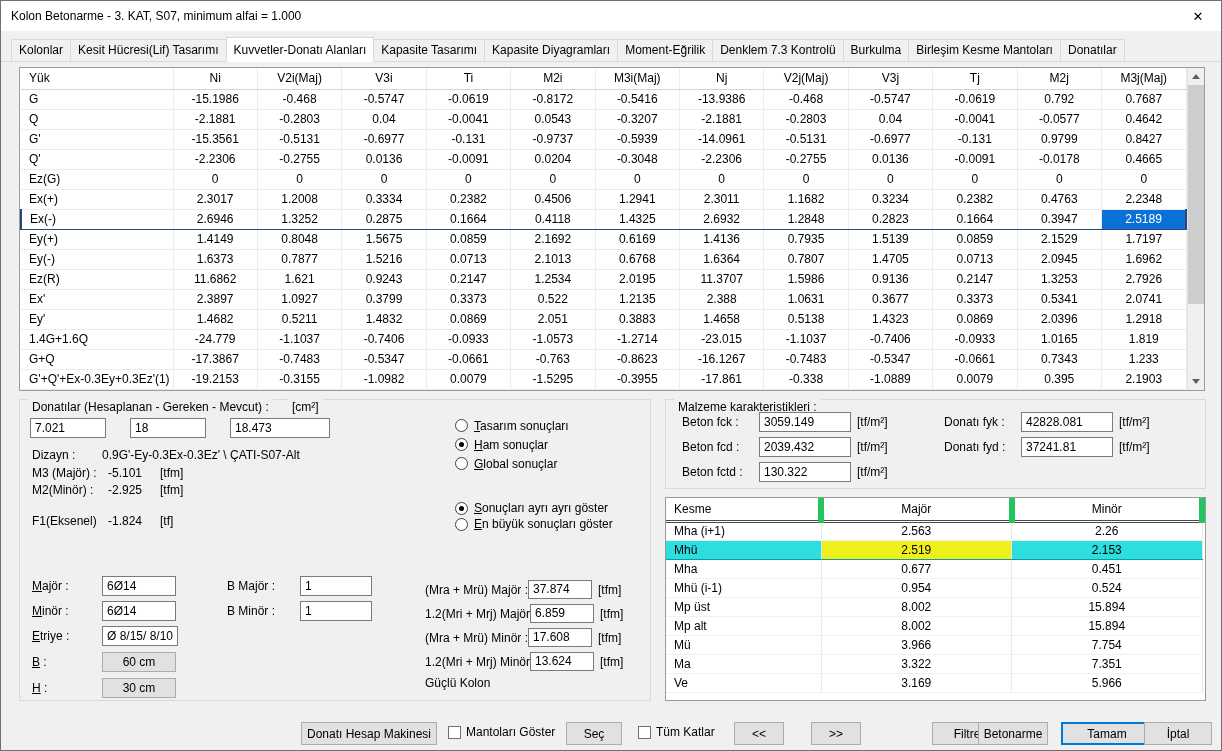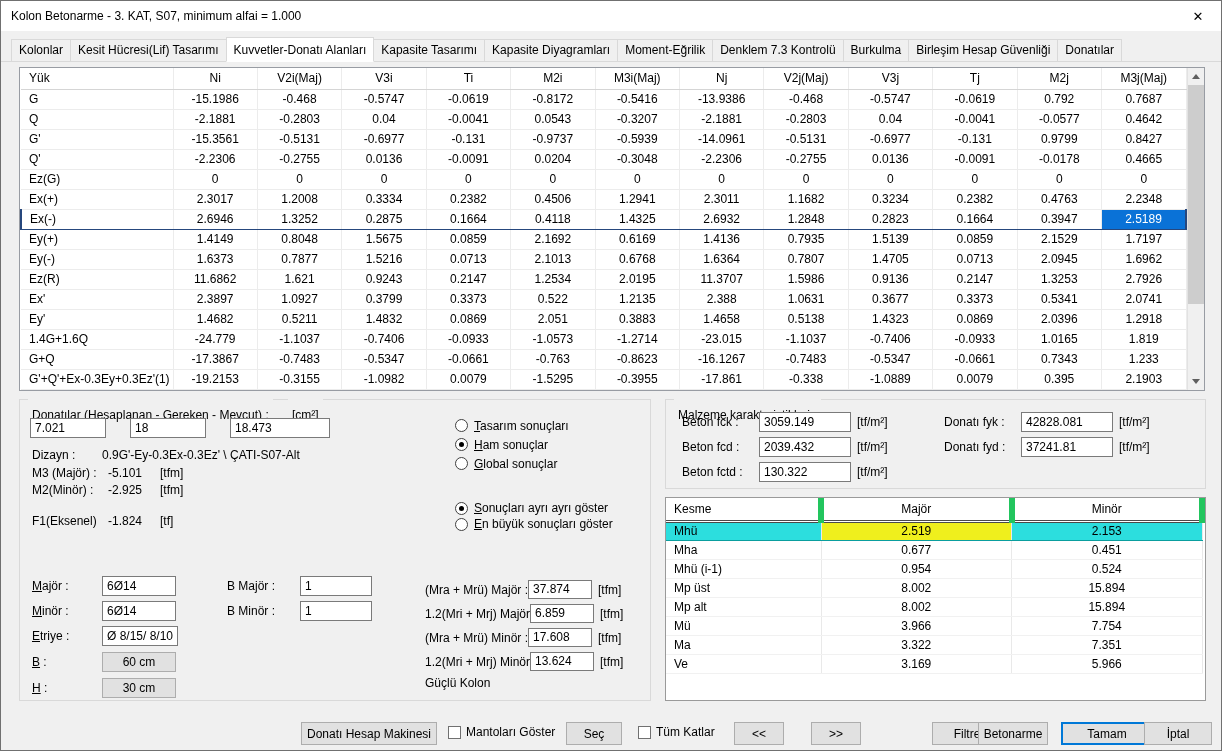--- a/index.html
+++ b/index.html
@@ -32,21 +32,21 @@
   
   .scrollbar { width:17px; background:#f0f0f0; border-left:1px solid #e2e2e2; display:flex; flex-direction:column; }
   .sb-btn { height:17px; display:flex; align-items:center; justify-content:center; }
   .arr-up { width:0; height:0; border-left:4px solid transparent; border-right:4px solid transparent; border-bottom:5px solid #5f5f5f; }
   .arr-down { width:0; height:0; border-left:4px solid transparent; border-right:4px solid transparent; border-top:5px solid #5f5f5f; }
   .sb-track { flex:1; position:relative; }
   .sb-thumb { position:absolute; left:0; right:0; top:0; height:76%; background:#cdcdcd; }
 
   
   .gb { position:absolute; border:1px solid #d9d9d9; }
-  .gb-caption { position:absolute; top:-8px; left:8px; background:#f0f0f0; padding:16px 4px; white-space:nowrap; }
+  .gb-caption { position:absolute; top:-8px; left:8px; background:#f0f0f0; padding:8px 4px; white-space:nowrap; }
   .unit-caption { left:268px; }
 
   .tbox { background:#fff; border:1px solid #7a7a7a; height:20px; line-height:18px; padding:0 4px; white-space:nowrap; overflow:hidden; }
   .lrow { position:absolute; display:flex; align-items:center; white-space:nowrap; }
   .lrow > span { display:inline-block; }
 
   .btn { background:#e1e1e1; border:1px solid #adadad; display:flex; align-items:center; justify-content:center; white-space:nowrap; }
   .btn.default { border:2px solid #0078d7; }
 
   .radio-row { display:flex; align-items:center; gap:6px; height:19px; }
@@ -89,21 +89,21 @@
 
   <div class="tabs" id="tabs">
       <div class="tab">Kolonlar</div>
       <div class="tab">Kesit Hücresi(Lif) Tasarımı</div>
       <div class="tab active">Kuvvetler-Donatı Alanları</div>
       <div class="tab">Kapasite Tasarımı</div>
       <div class="tab">Kapasite Diyagramları</div>
       <div class="tab">Moment-Eğrilik</div>
       <div class="tab">Denklem 7.3 Kontrolü</div>
       <div class="tab">Burkulma</div>
-      <div class="tab">Birleşim Hesap Güvenliği</div>
+      <div class="tab">Birleşim Kesme Mantoları</div>
       <div class="tab">Donatılar</div>
     </div>
 
   <div class="table-wrap">
     <div class="ftable-area">
       <table id="forces-table">
         <thead>
             <tr id="forces-head-row">
               <th class="lbl">Yük</th>
               <th>Ni</th>
@@ -501,20 +501,25 @@
   <div class="shear-wrap">
     <table id="shear-table">
       <thead>
           <tr id="shear-head-row">
             <th class="label">Kesme</th>
             <th>Majör</th>
             <th>Minör</th>
           </tr>
         </thead>
       <tbody id="shear-body">
+          <tr>
+            <td class="label">Mha (i+1)</td>
+            <td class="val">2.563</td>
+            <td class="val">2.26</td>
+          </tr>
           <tr class="hl">
             <td class="label" style="background: rgb(44, 222, 222);">Mhü</td>
             <td class="val" style="background: rgb(239, 239, 29);">2.519</td>
             <td class="val" style="background: rgb(44, 222, 222);">2.153</td>
           </tr>
           <tr>
             <td class="label">Mha</td>
             <td class="val">0.677</td>
             <td class="val">0.451</td>
           </tr>

